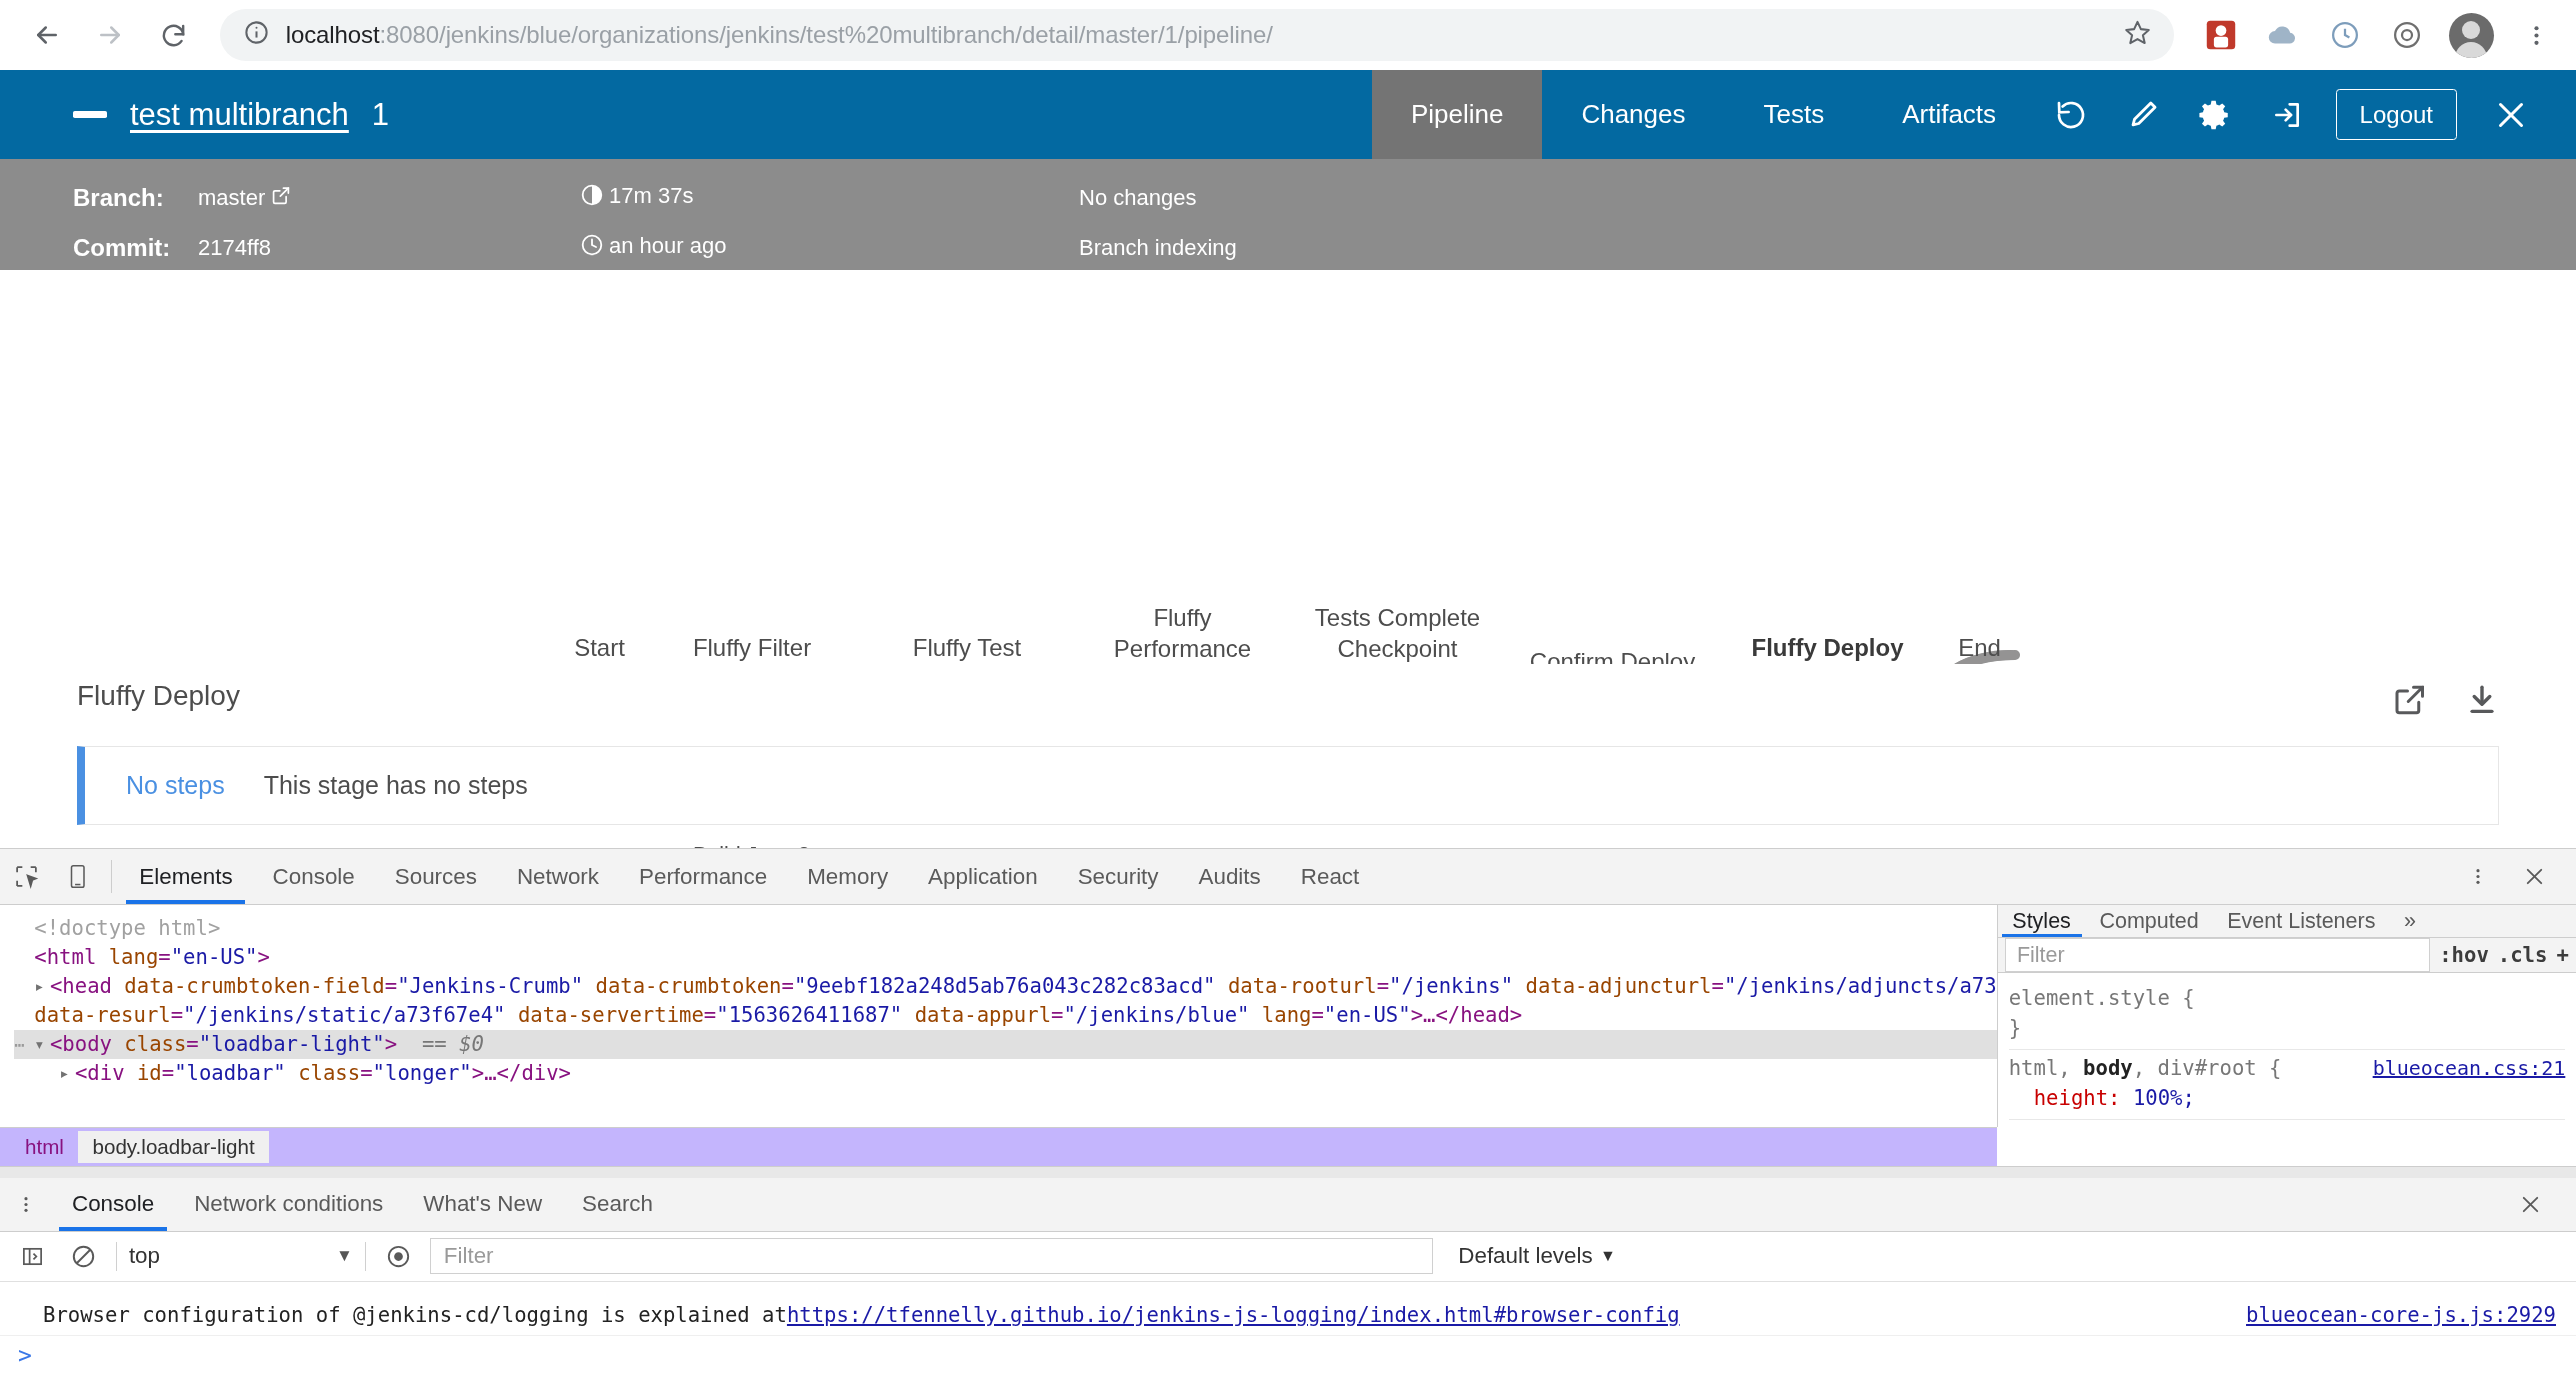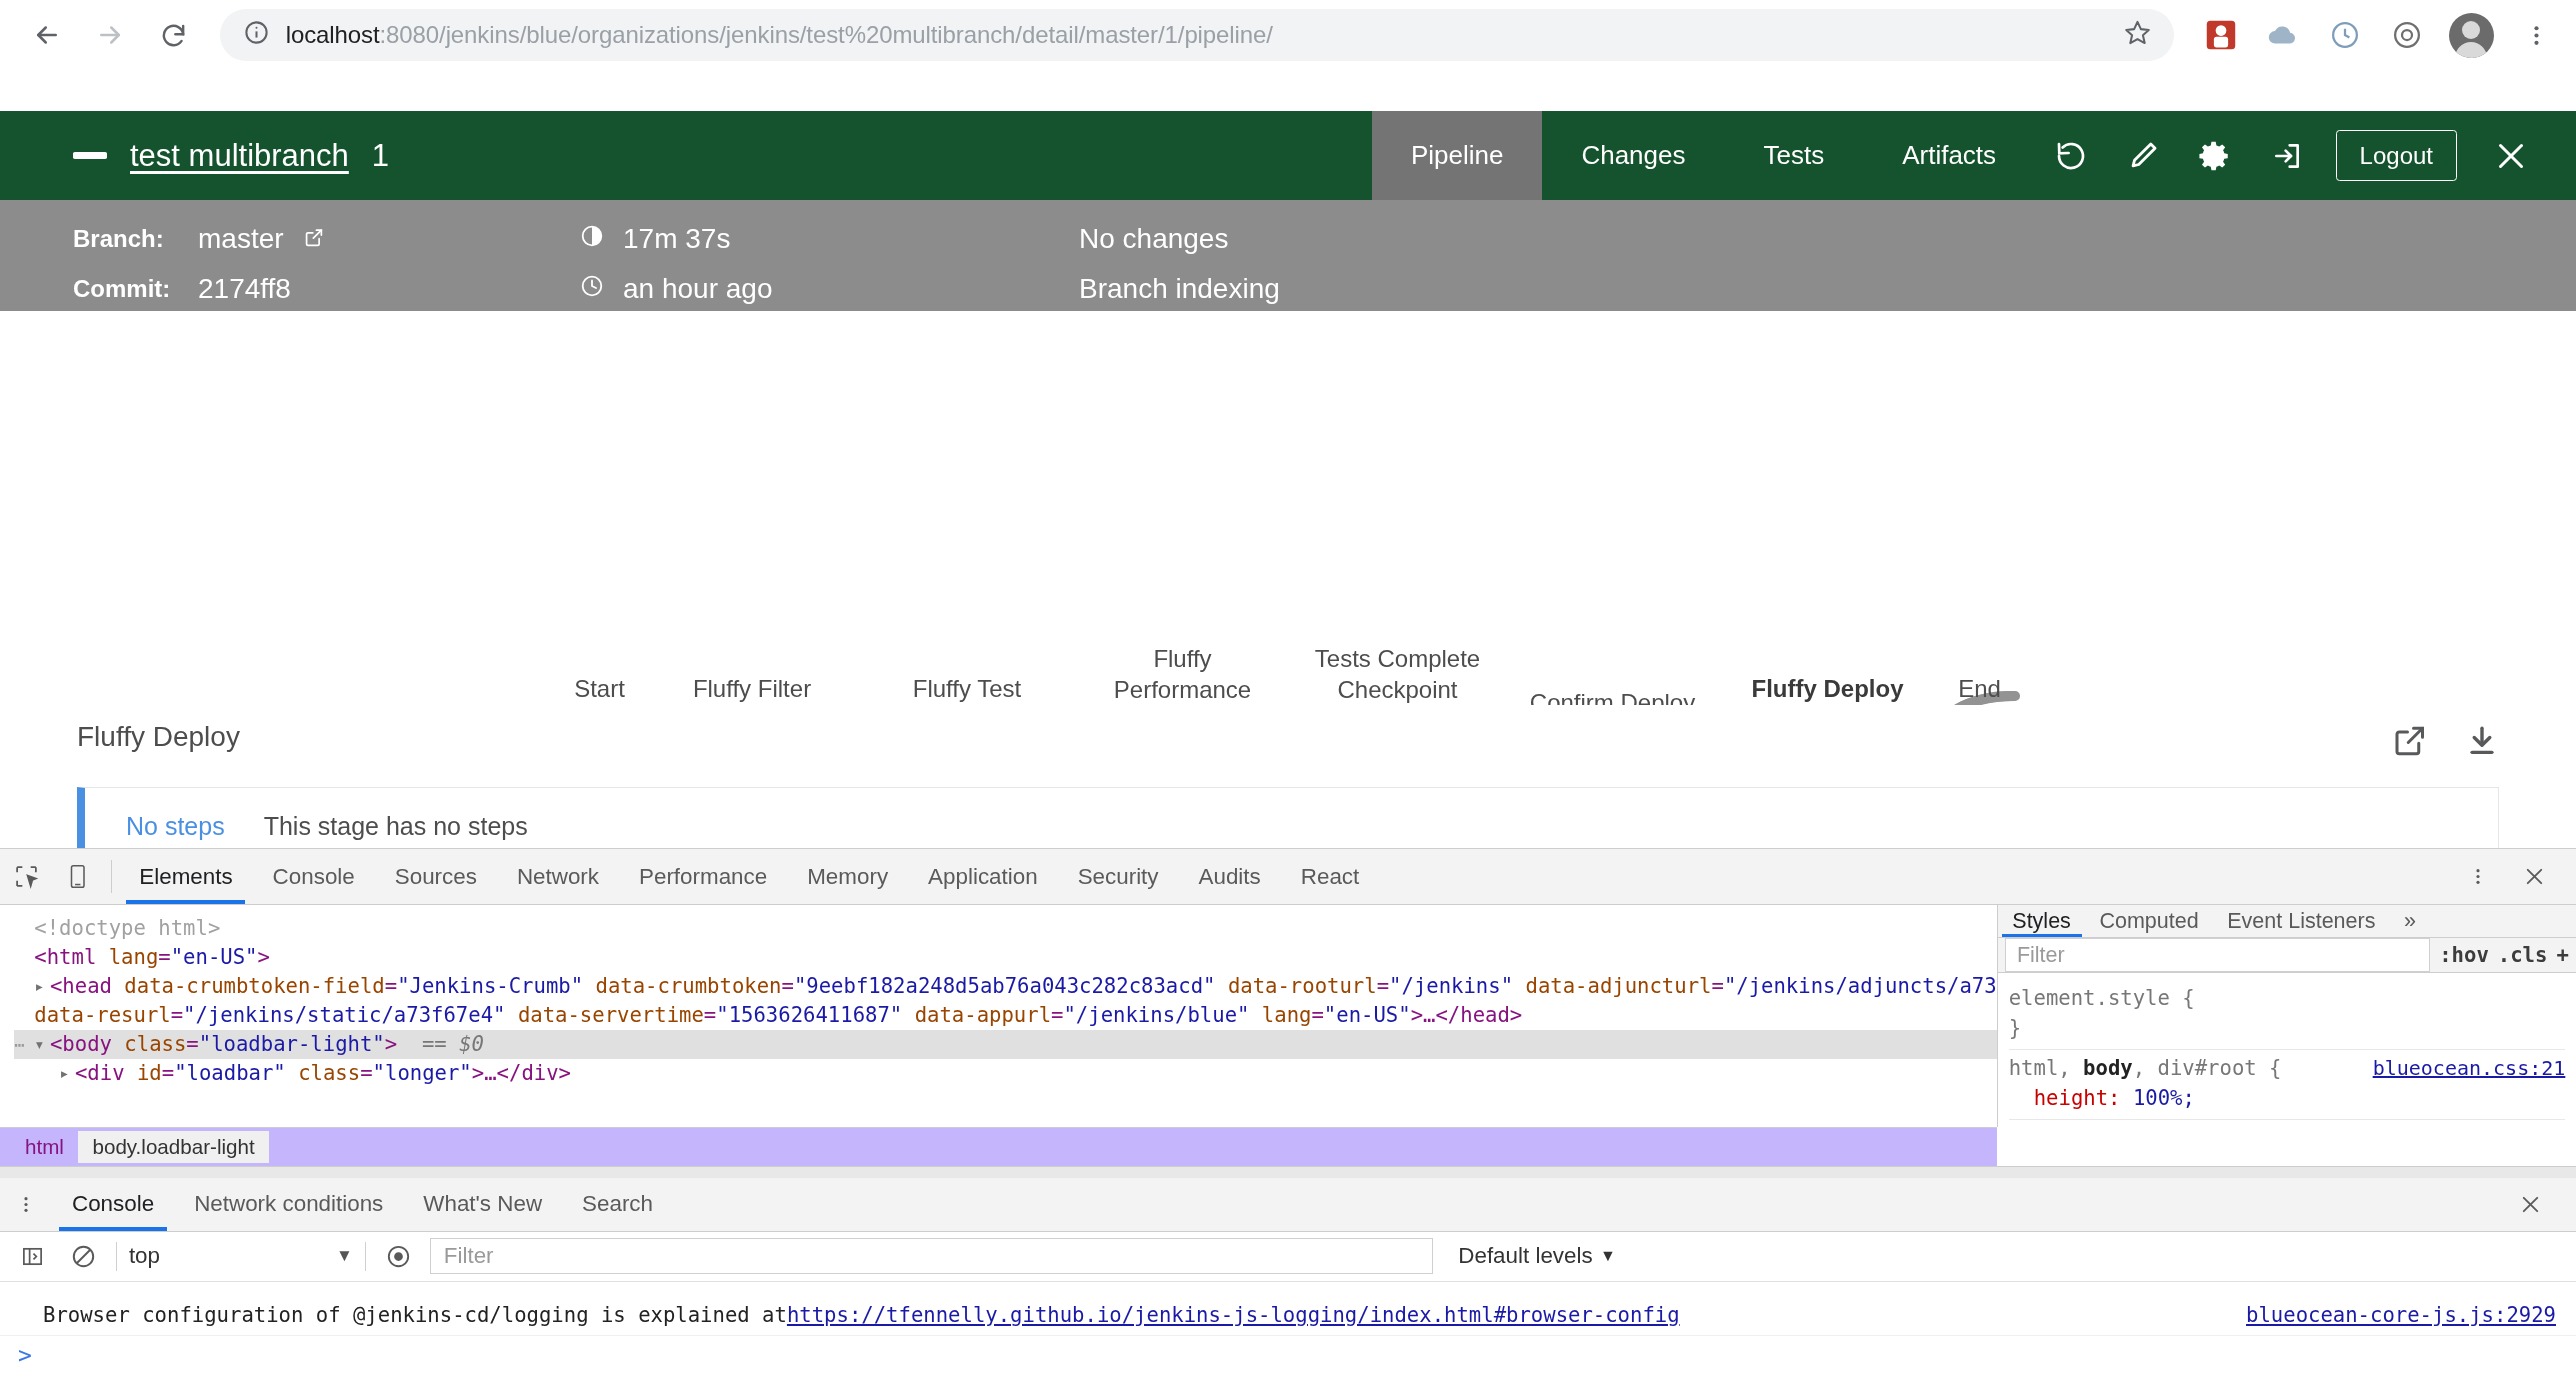--- a/index.html
+++ b/index.html
@@ -65,26 +65,25 @@
     background:#d9d9d9; left:13.4px; top:8px;
   }
   #avatar-btn::after {
     content:''; position:absolute; width:32px; height:20px; border-radius:16px 16px 0 0;
     background:#d9d9d9; left:6.3px; top:29px;
   }
 
   
   #bo-root { width: 2576px; }
   #bo-header {
-    background: #14532d;
+    background: #0369a1;
     height: 89px;
     display: flex;
     align-items: stretch;
     color: #fff;
-    margin-top: 41px;
   }
   #bo-title-zone {
     display: flex; align-items: center; gap: 23px;
     padding-left: 73px; flex: 1 1 auto; min-width: 0;
   }
   #status-dash {
     width: 34px; height: 7.2px; background: #fff; border-radius: 1.8px; flex:0 0 auto;
   }
   #pipeline-name {
     font-size: 31px; color:#fff; text-decoration: underline;
@@ -117,21 +116,21 @@
     color: #fff;
     height: 111px;
     display: flex;
     align-items: center;
     padding-left: 73px;
     position: relative;
   }
   .meta-col { position: absolute; }
   .meta-row { display: flex; align-items: center; height: 50px; }
   .meta-label { font-size: 24px; font-weight: bold; width: 125px; }
-  .meta-val { font-size: 28px; display: flex; align-items: flex-start; gap: 19px; }
+  .meta-val { font-size: 22px; display: flex; align-items: flex-start; gap: 5px; }
   #meta-c1 { left: 73px; top: 14.3px; }
   #meta-c2 { left: 580px; top: 14.3px; }
   #meta-c3 { left: 1079px; top: 14.3px; }
 
   
   #graph-area {
     background: #fff;
     height: 394px;
     position: relative;
   }

